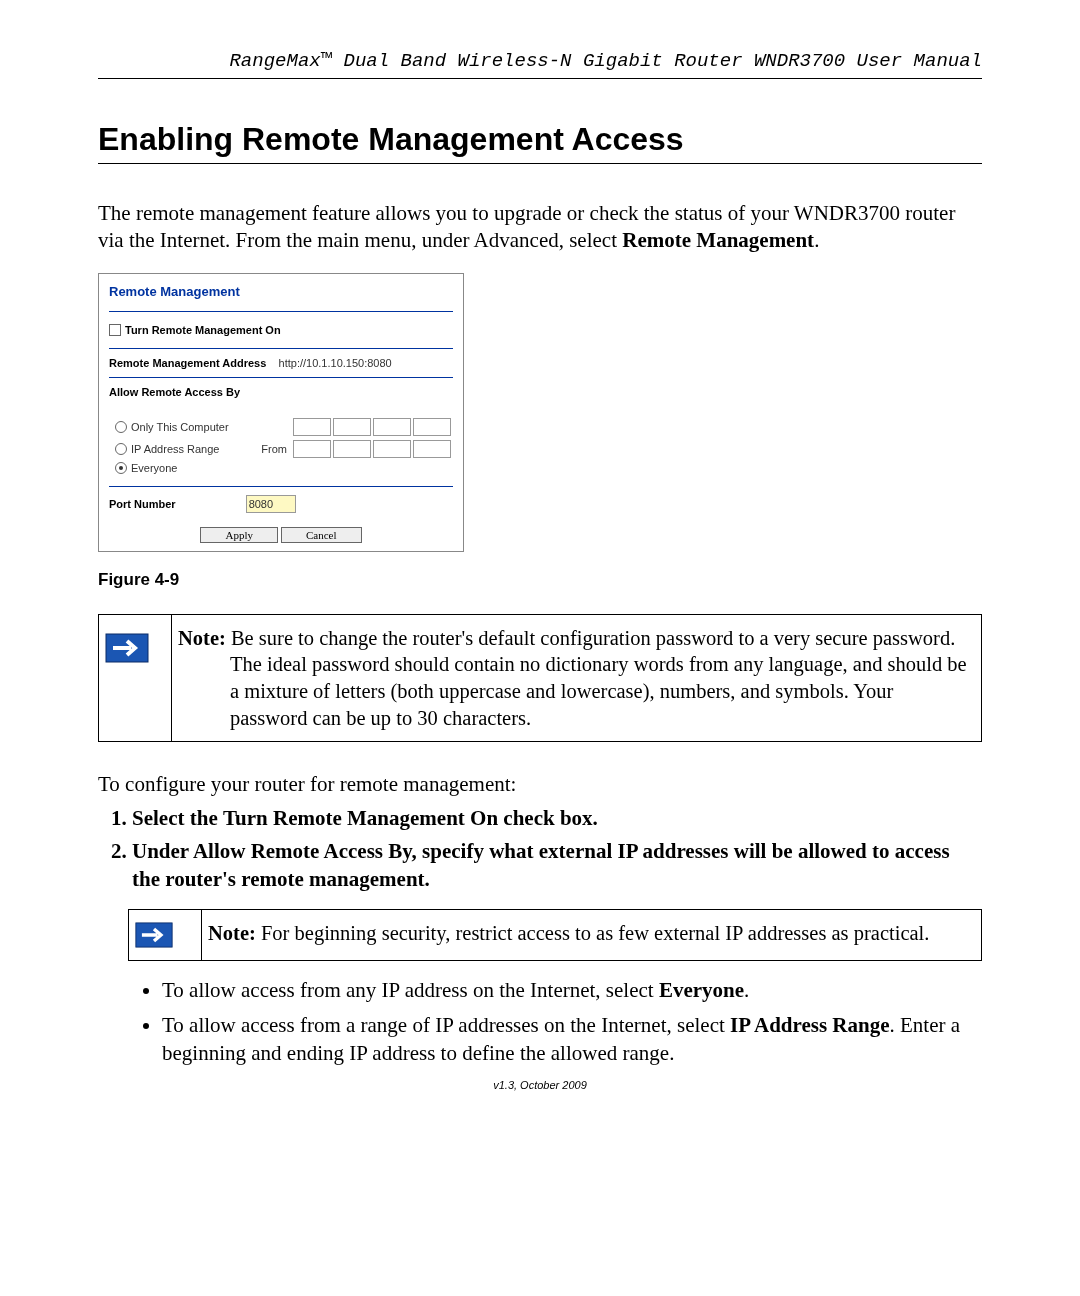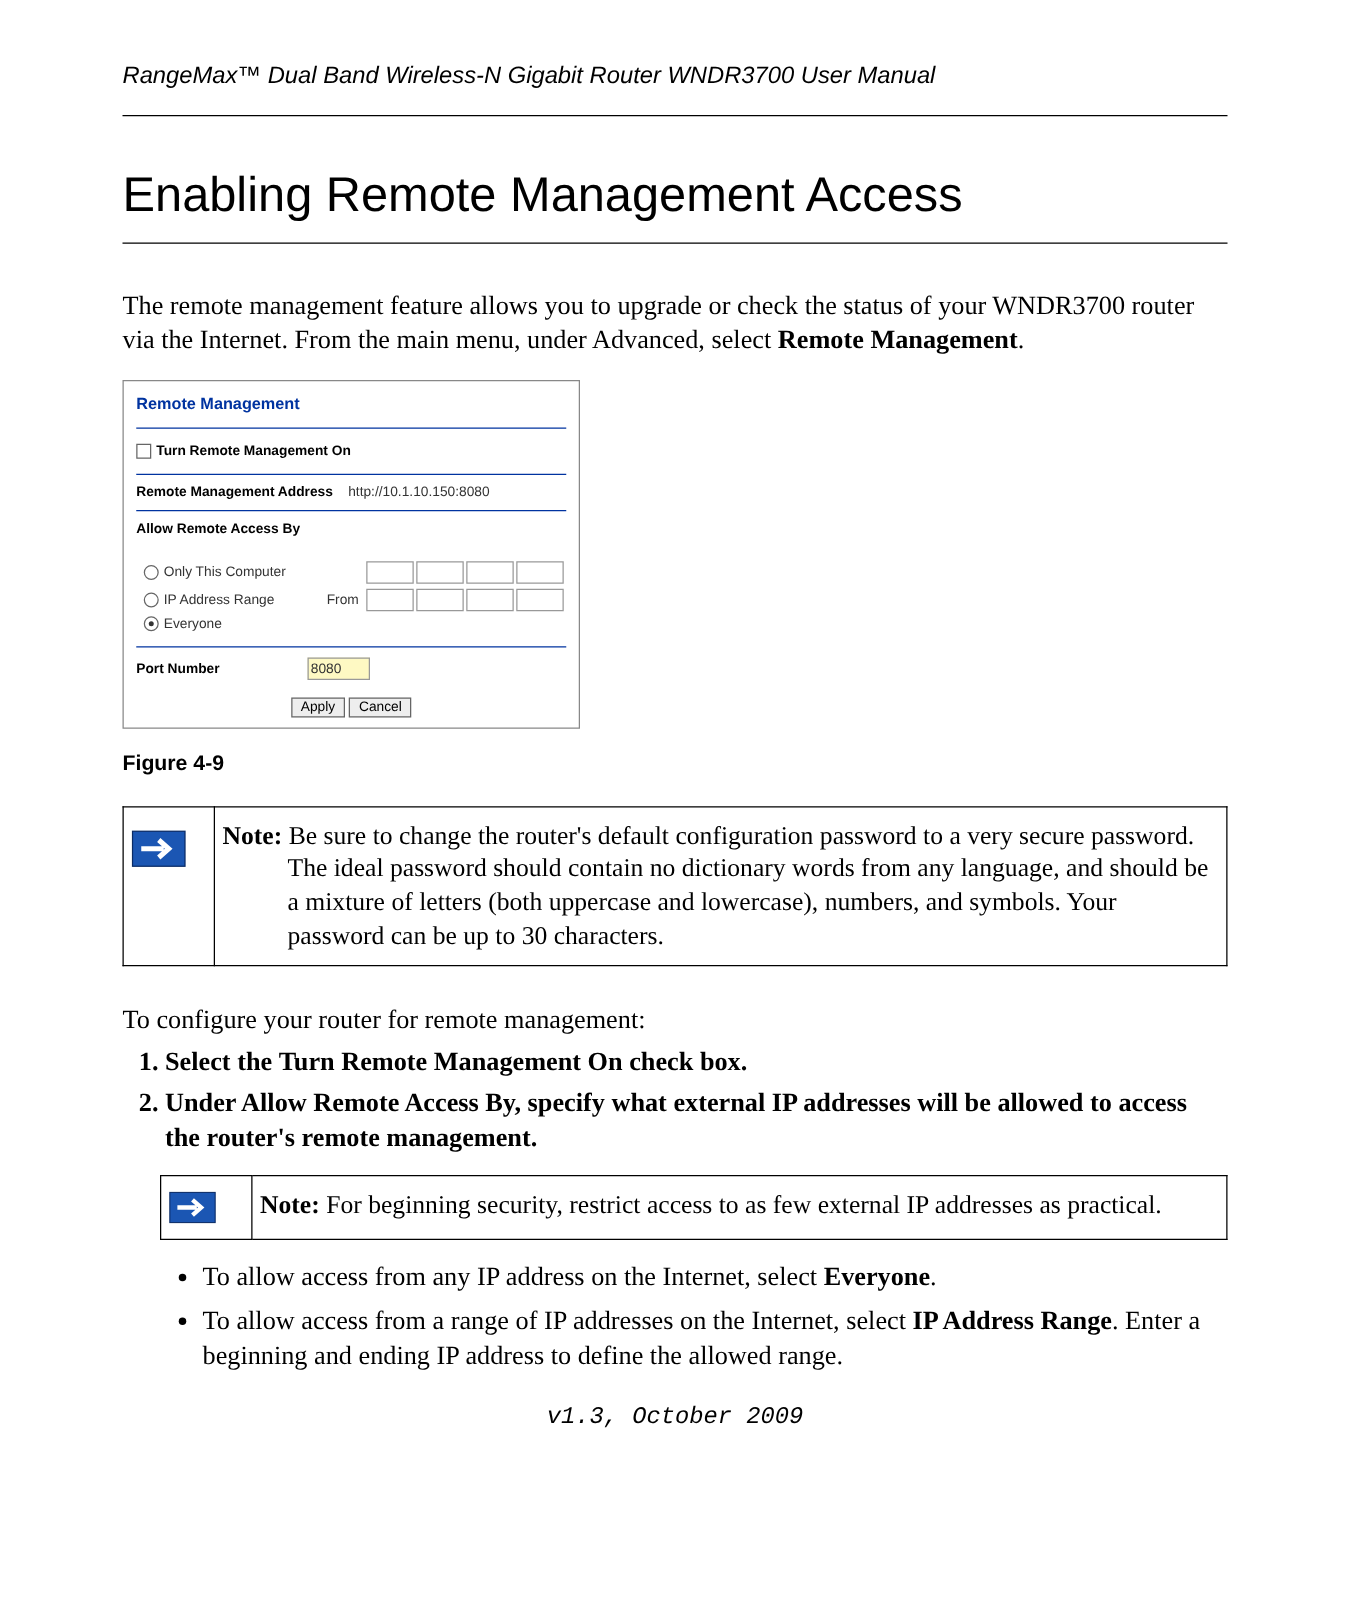--- a/index.html
+++ b/index.html
@@ -10,30 +10,31 @@
     color: #000;
     width: 1080px;
   }
   .page {
     padding: 50px 98px 40px 98px;
     box-sizing: border-box;
   }
   .running-head {
     font-style: italic;
     font-size: 19px;
-    padding-bottom: 20px;
+    text-align: right;
+    padding-bottom: 6px;
     border-bottom: 1.5px solid #000;
-    font-family: Liberation Sans, sans-serif;
+    font-family: Liberation Mono, monospace;
   }
   h1.section-title {
     font-family: Arial, Helvetica, sans-serif;
-    font-weight: normal;
-    font-size: 39px;
+    font-weight: bold;
+    font-size: 32px;
     margin: 42px 0 8px 0;
-    padding-bottom: 15px;
+    padding-bottom: 5px;
     border-bottom: 1.5px solid #000;
   }
   p.intro {
     font-size: 21px;
     margin: 36px 0 18px 0;
     line-height: 1.3;
   }
   .screenshot-box {
     width: 344px;
     border: 1px solid #888;
@@ -64,22 +65,22 @@
   .radio-dot.selected::after{
     content:""; position:absolute; width:4px; height:4px; background:#333;
     border-radius:50%; top:3px; left:3px;
   }
   .checkbox-sq {
     width:10px; height:10px; border:1px solid #666; display:inline-block;
     margin-right:4px; vertical-align:middle;
   }
   .textbox { border:1px solid #999; height:16px; background:#fef9c3; display:inline-block; }
   .sshot-btn {
-    border:1px solid #666; background:#eee; font-size:11px; padding:1px 7px;
-    font-family: Liberation Sans, sans-serif;
+    border:1px solid #666; background:#eee; font-size:11px; padding:1px 24px;
+    font-family: Liberation Serif, serif;
   }
   .btn-row { text-align:center; padding:6px 0 2px 0; }
   .fig-caption {
     font-family: Arial, Helvetica, sans-serif;
     font-weight: bold;
     font-size: 17px;
     margin: 18px 0 24px 0;
   }
   table.note-box {
     width:100%; border-collapse:collapse; border:1.5px solid #000;
@@ -99,22 +100,22 @@
   .footer {
     margin-top: 70px;
     border-top:1.5px solid #000;
     padding-top:8px;
     display:flex; justify-content:space-between;
     font-family: Arial, Helvetica, sans-serif;
     font-size:17px;
   }
   .footer-center {
     text-align:center; font-style:italic;
-    font-family: Liberation Mono, monospace; font-size:19px;
-    margin-top:24px;
+    font-family: Liberation Sans, sans-serif; font-size:11px;
+    margin-top:12px;
   }
 </style>
 </head>
 <body>
 
 <div class="page">
 
   <div class="running-head">RangeMax™ Dual Band Wireless-N Gigabit Router WNDR3700 User Manual</div>
 
   <h1 class="section-title">Enabling Remote Management Access</h1>

